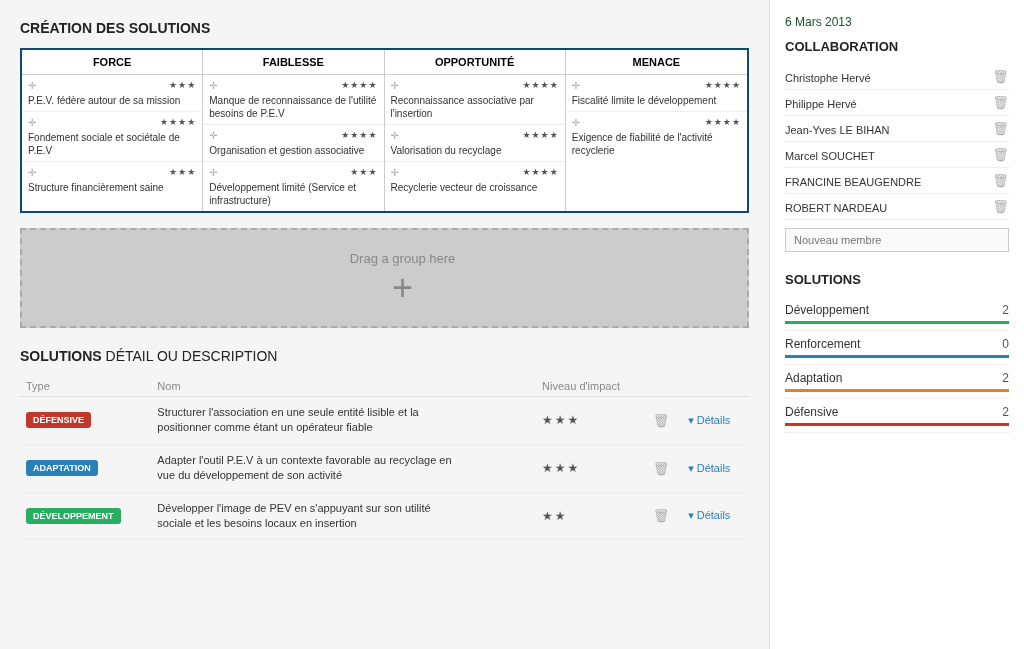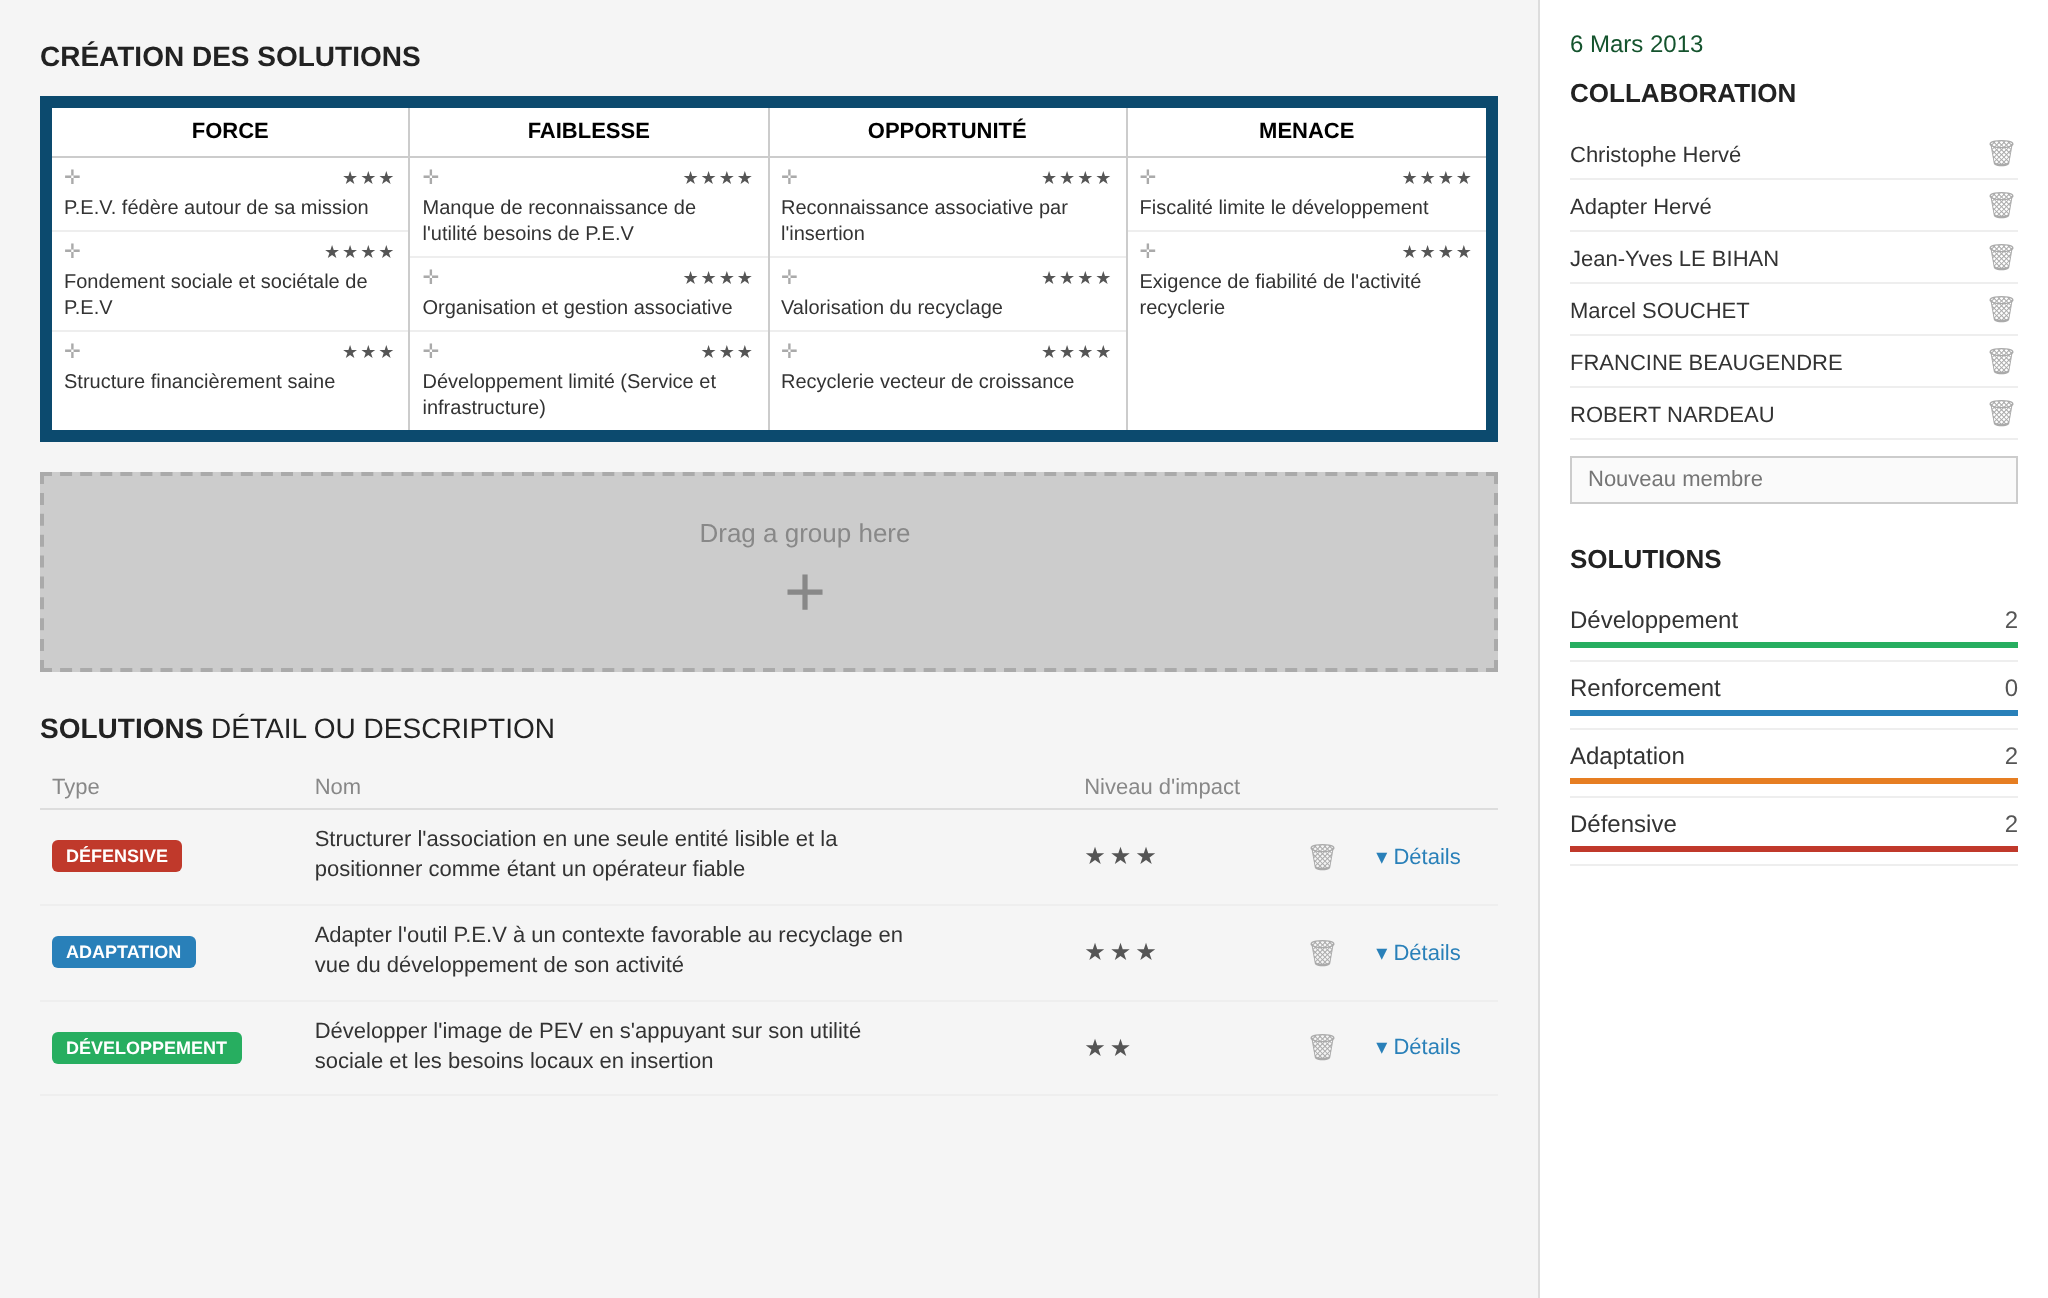--- a/index.html
+++ b/index.html
@@ -35,21 +35,21 @@
       font-weight: bold;
       text-transform: uppercase;
       color: #222;
       margin-bottom: 12px;
     }
 
     
     .swot-grid {
       display: grid;
       grid-template-columns: repeat(4, 1fr);
-      border: 6px solid #0c4a6e;
+      border: 2px solid #0c4a6e;
       background: #fff;
       margin-bottom: 15px;
     }
 
     .swot-col {
       border-right: 1px solid #ccc;
     }
     .swot-col:last-child { border-right: none; }
 
     .swot-header {
@@ -454,21 +454,21 @@
   <div class="sidebar-date">6 Mars 2013</div>
 
   <div class="collab-section">
     <div class="collab-title">COLLABORATION</div>
 
     <div class="collab-member">
       <span>Christophe Hervé</span>
       <span class="trash-icon">🗑</span>
     </div>
     <div class="collab-member">
-      <span>Adapter Hervé</span>
+      <span>Philippe Hervé</span>
       <span class="trash-icon">🗑</span>
     </div>
     <div class="collab-member">
       <span>Jean-Yves LE BIHAN</span>
       <span class="trash-icon">🗑</span>
     </div>
     <div class="collab-member">
       <span>Marcel SOUCHET</span>
       <span class="trash-icon">🗑</span>
     </div>

